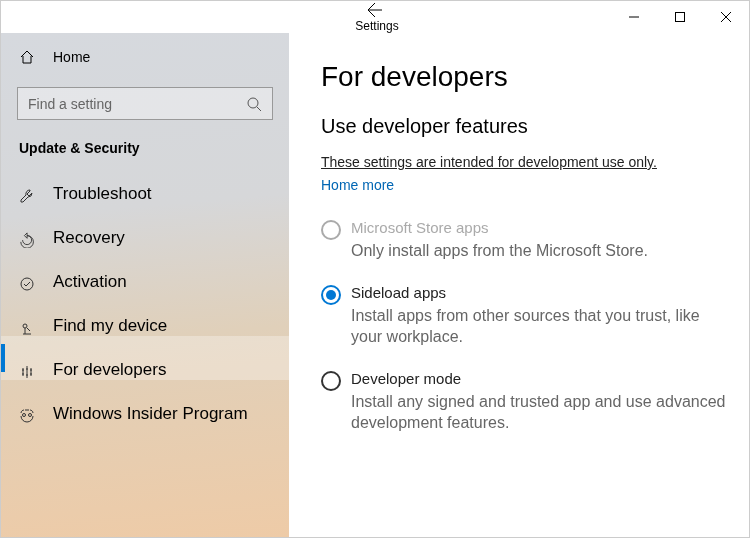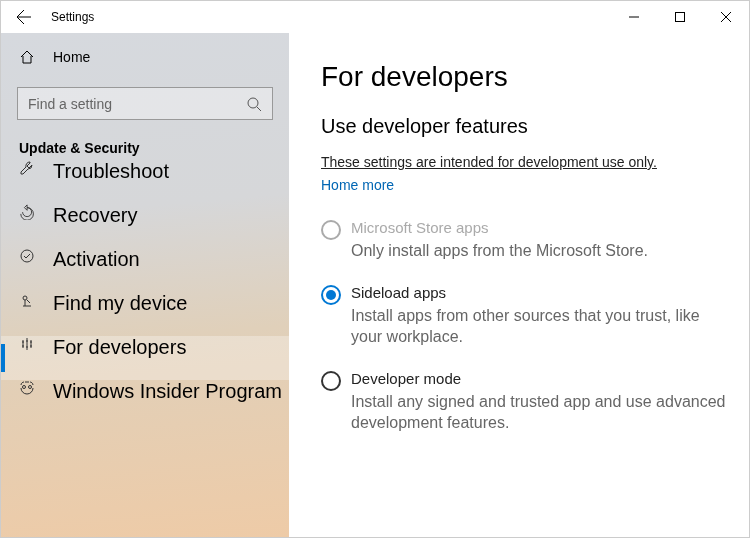--- a/index.html
+++ b/index.html
@@ -1,31 +1,31 @@
 <!DOCTYPE html>
 <html><head>
 <meta charset="utf-8">
 <style>
 * { margin: 0; padding: 0; box-sizing: border-box; font-family: "Segoe UI", sans-serif; }
 body { width: 750px; height: 538px; overflow: hidden; background: #fff; display: flex; flex-direction: column; border: 1px solid #ccc; }
-.titlebar { height: 32px; display: flex; align-items: center; position: relative; }
+.titlebar { height: 32px; display: flex; align-items: center; position: relative; flex-direction: column; }
 .back-btn { width: 46px; height: 32px; display: flex; align-items: center; justify-content: center; }
 .title { font-size: 12px; margin-left: 4px; }
 .window-controls { position: absolute; right: 0; top: 0; display: flex; }
 .winctl { width: 46px; height: 32px; display: flex; align-items: center; justify-content: center; }
 .container { flex: 1; display: flex; overflow: hidden; }
 .sidebar { width: 288px; background: linear-gradient(175deg, #d6d9de 0%, #d6d7d9 35%, #e0d0ba 60%, #eecba7 100%); padding-top: 4px; position: relative; overflow: hidden; }
 .home-row { display: flex; align-items: center; height: 40px; padding-left: 18px; font-size: 14px; }
 .home-row svg, .side-item svg { margin-right: 18px; flex-shrink: 0; }
 .search-wrap { padding: 10px 16px 14px 16px; }
 .search-box { width: 100%; height: 33px; border: 1px solid #999; background: rgba(255,255,255,0.35); display: flex; align-items: center; padding: 0 10px; }
 .search-input { flex: 1; border: none; background: transparent; font-size: 14px; color: #666; outline: none; }
 .search-input::placeholder { color: #666; }
 .section-title { font-size: 14px; font-weight: 600; padding: 6px 18px 10px 18px; }
-.side-item { display: flex; align-items: flex-start; height: 44px; padding-left: 18px; font-size: 20px; position: relative; }
+.side-item { display: flex; align-items: flex-end; height: 44px; padding-left: 18px; font-size: 17px; position: relative; }
 .side-item.selected::before { content: ""; position: absolute; left: 0; top: 8px; bottom: 8px; width: 4px; background: #0078d4; }
 .side-item.selected { background: rgba(255,255,255,0.3); }
 .main { flex: 1; background: #fff; padding: 28px 22px 22px 32px; overflow: auto; }
 h1 { font-size: 28px; font-weight: 400; margin-bottom: 22px; }
 h2 { font-size: 20px; font-weight: 400; margin-bottom: 16px; }
 .desc { font-size: 14px; color: #222; margin-bottom: 6px; text-decoration: underline; }
 .link { color: #0066b4; font-size: 14px; cursor: pointer; display: inline-block; margin-bottom: 26px; }
 .radio-item { display: flex; margin-bottom: 22px; }
 .radio-outer { width: 20px; height: 20px; border: 2px solid #333; border-radius: 50%; margin-right: 10px; margin-top: 1px; flex-shrink: 0; display: flex; align-items: center; justify-content: center; }
 .radio-outer.disabled { border-color: #aaa; }

